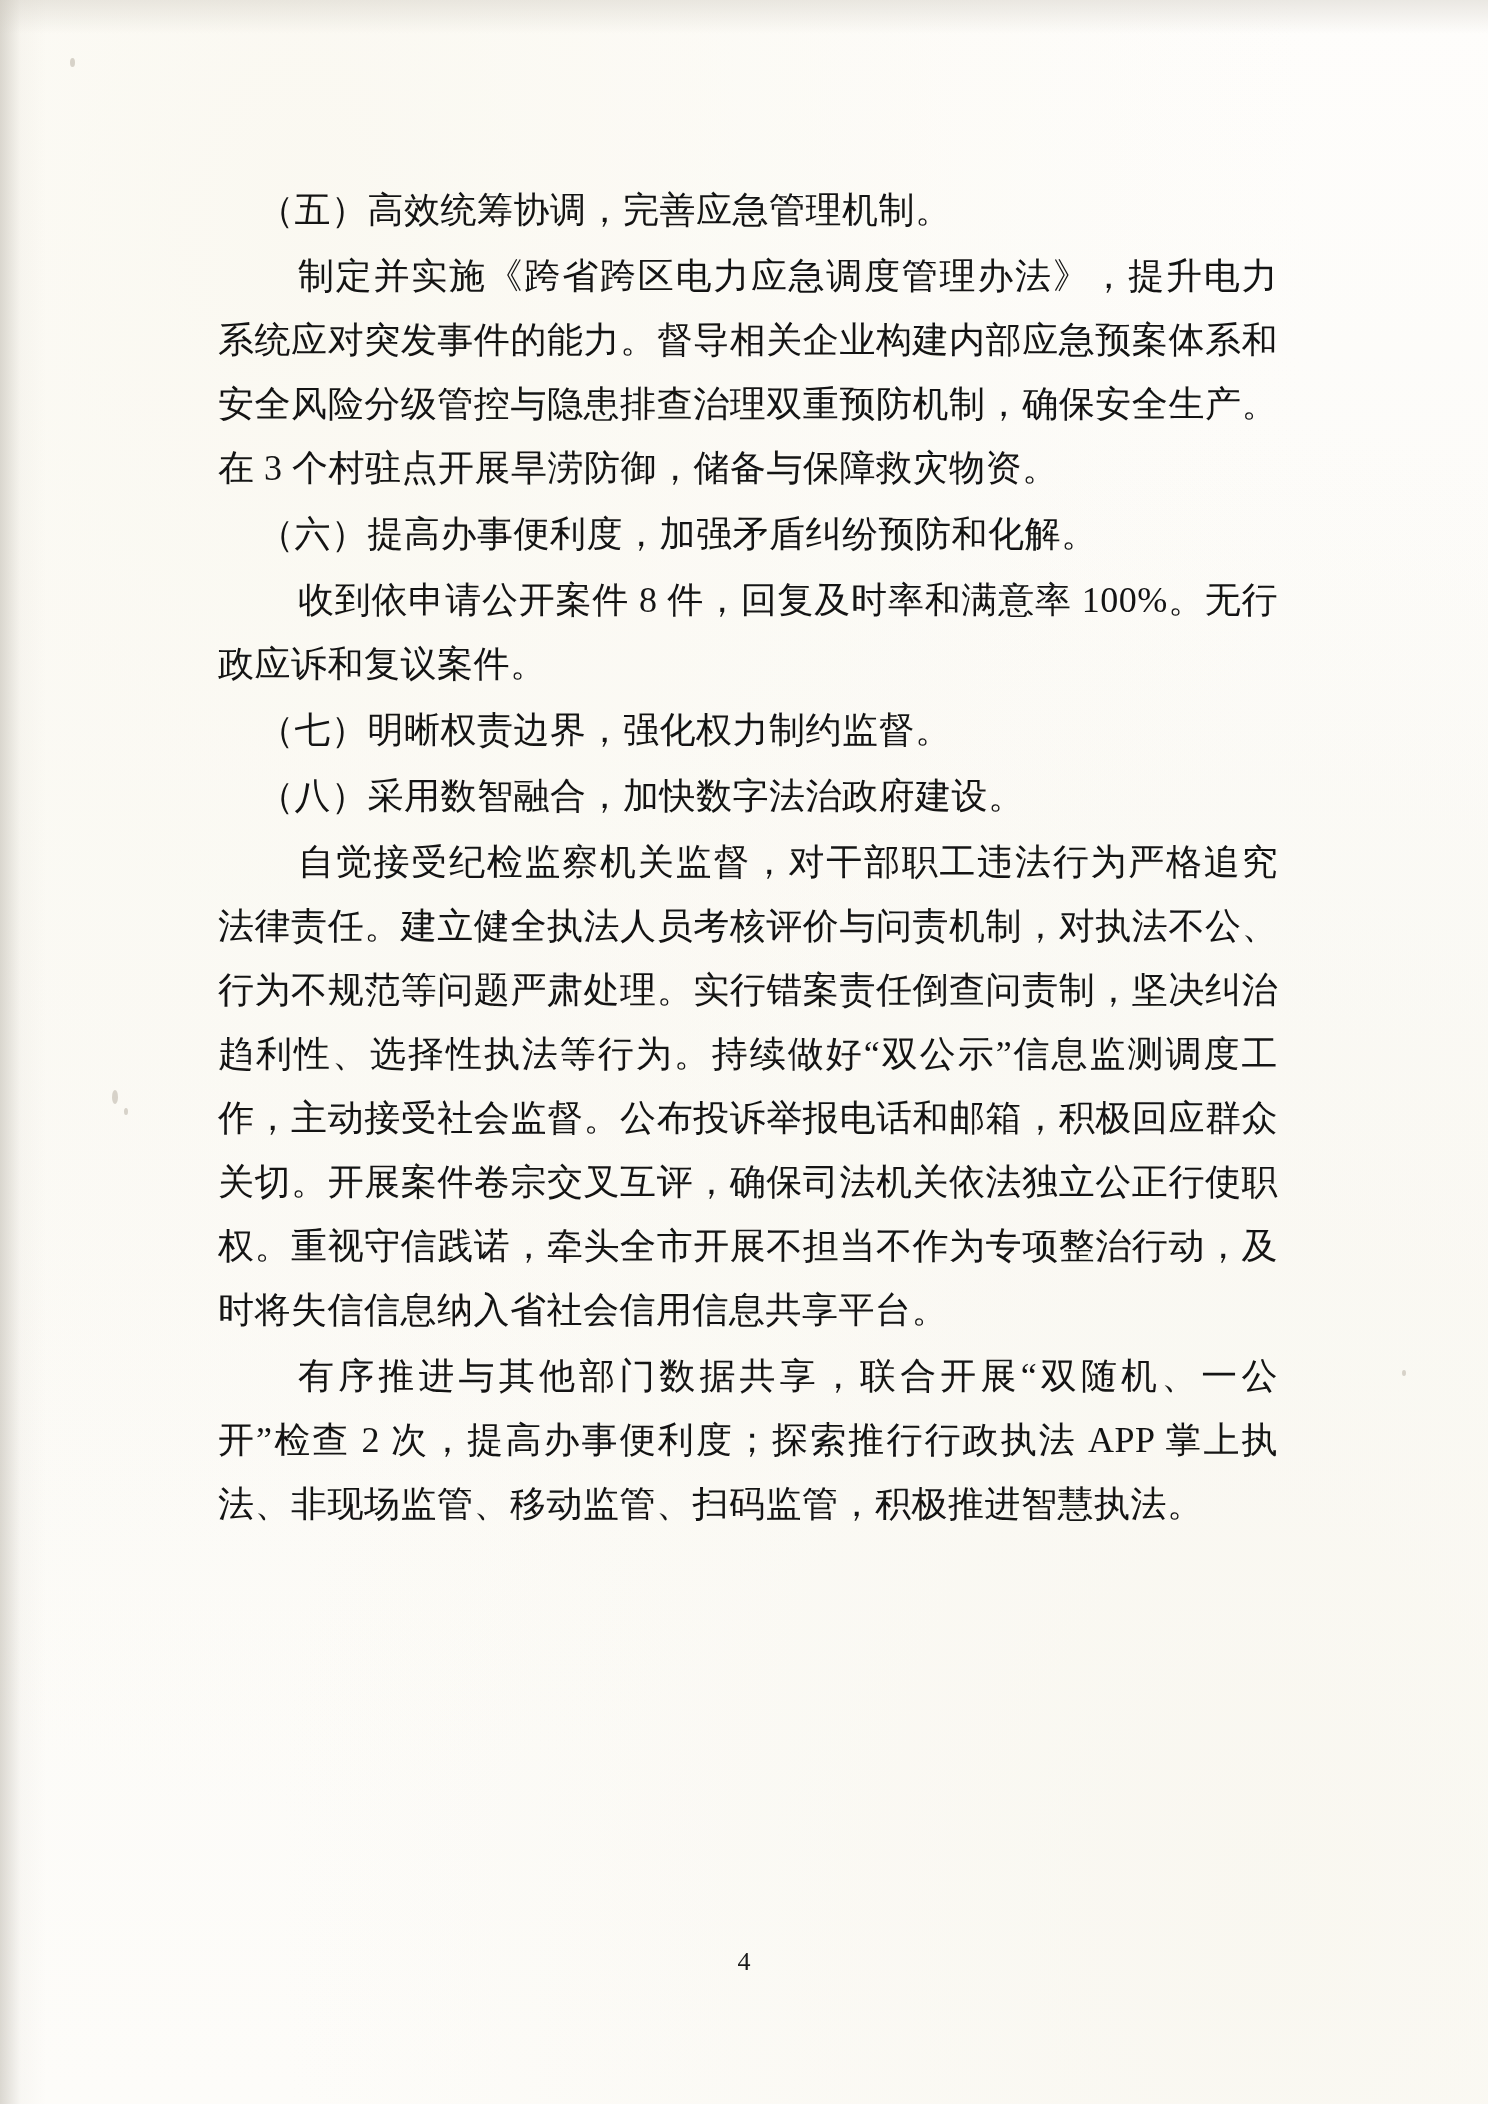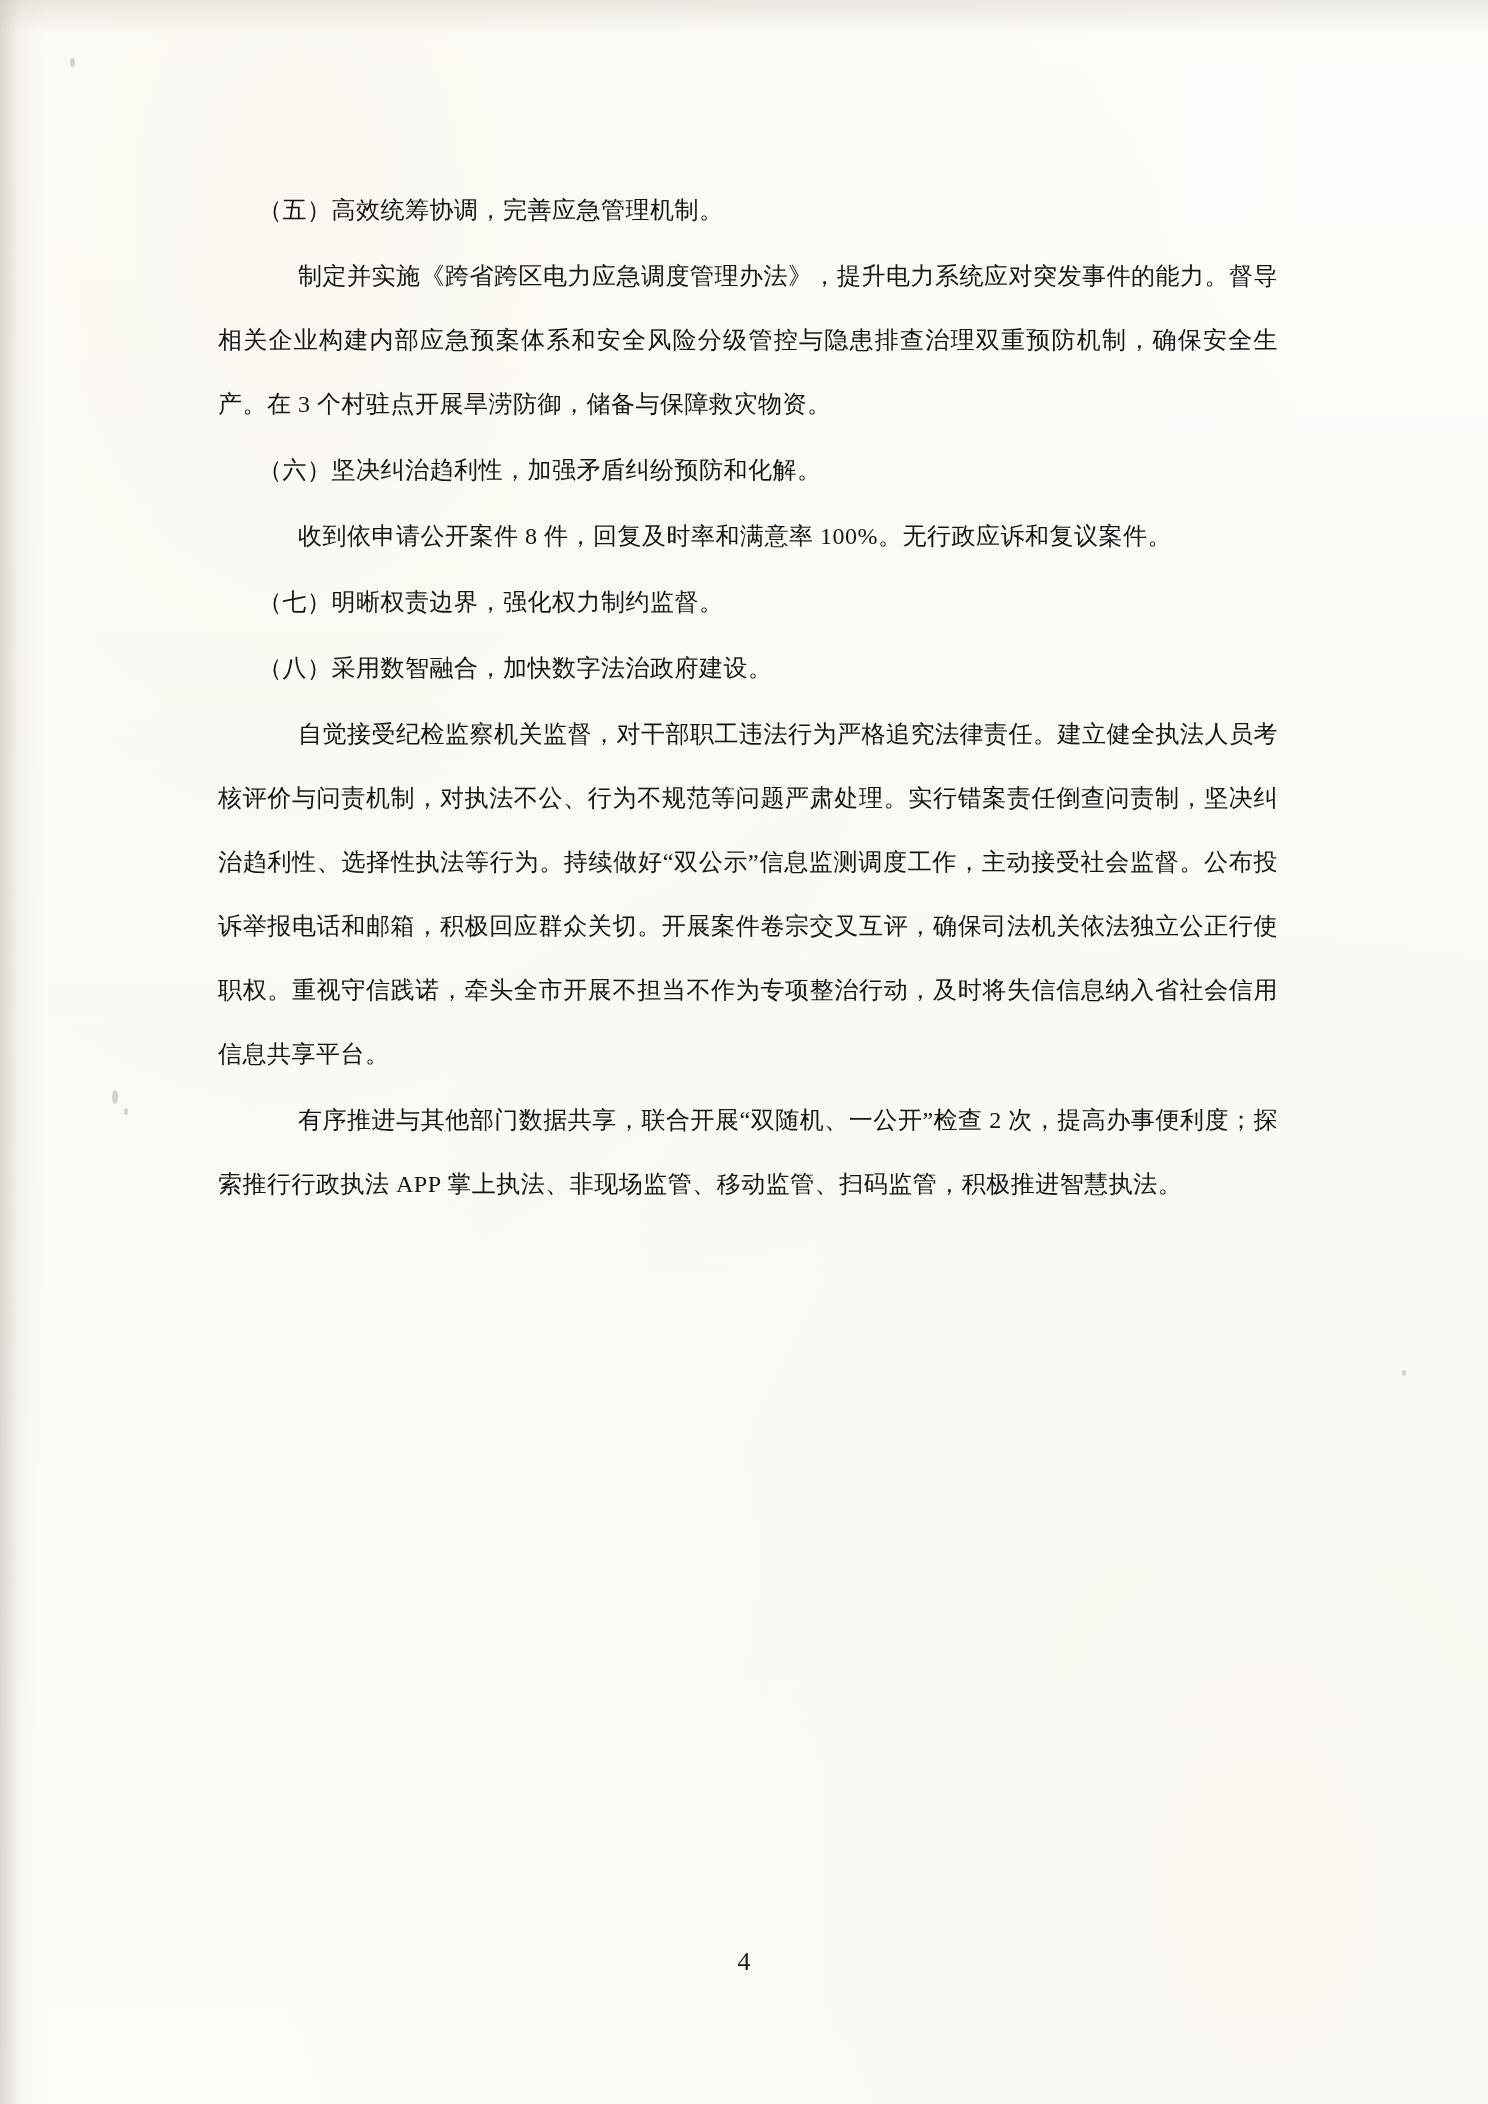--- a/index.html
+++ b/index.html
@@ -45,21 +45,21 @@
     pointer-events: none;
   }
   .content {
     position: absolute;
     left: 218px;
     top: 178px;
     width: 1060px;
   }
   p.para {
     margin: 0 0 2px 0;
-    font-size: 24px;
+    font-size: 36px;
     line-height: 64px;
     color: #141414;
     text-align: justify;
     text-justify: inter-ideograph;
     letter-spacing: 0.5px;
     text-indent: 0;
   }
   p.indent {
     text-indent: 80px;
   }
@@ -86,21 +86,21 @@
   <div class="edge-shadow-top"></div>
 
   <div class="speck" style="left:70px; top:58px; width:5px; height:9px;"></div>
   <div class="speck" style="left:112px; top:1090px; width:6px; height:14px;"></div>
   <div class="speck" style="left:124px; top:1108px; width:4px; height:7px;"></div>
   <div class="speck" style="left:1402px; top:1370px; width:4px; height:6px;"></div>
 
   <div class="content">
     <p class="para heading">（五）高效统筹协调，完善应急管理机制。</p>
     <p class="para indent">制定并实施《跨省跨区电力应急调度管理办法》，提升电力系统应对突发事件的能力。督导相关企业构建内部应急预案体系和安全风险分级管控与隐患排查治理双重预防机制，确保安全生产。在 3 个村驻点开展旱涝防御，储备与保障救灾物资。</p>
-    <p class="para heading">（六）坚决纠治趋利性，加强矛盾纠纷预防和化解。</p>
+    <p class="para heading">（六）提高办事便利度，加强矛盾纠纷预防和化解。</p>
     <p class="para indent">收到依申请公开案件 8 件，回复及时率和满意率 100%。无行政应诉和复议案件。</p>
     <p class="para heading">（七）明晰权责边界，强化权力制约监督。</p>
     <p class="para heading">（八）采用数智融合，加快数字法治政府建设。</p>
     <p class="para indent">自觉接受纪检监察机关监督，对干部职工违法行为严格追究法律责任。建立健全执法人员考核评价与问责机制，对执法不公、行为不规范等问题严肃处理。实行错案责任倒查问责制，坚决纠治趋利性、选择性执法等行为。持续做好“双公示”信息监测调度工作，主动接受社会监督。公布投诉举报电话和邮箱，积极回应群众关切。开展案件卷宗交叉互评，确保司法机关依法独立公正行使职权。重视守信践诺，牵头全市开展不担当不作为专项整治行动，及时将失信信息纳入省社会信用信息共享平台。</p>
     <p class="para indent">有序推进与其他部门数据共享，联合开展“双随机、一公开”检查 2 次，提高办事便利度；探索推行行政执法 APP 掌上执法、非现场监管、移动监管、扫码监管，积极推进智慧执法。</p>
   </div>
 
   <div class="page-number">4</div>
 </div>
 

